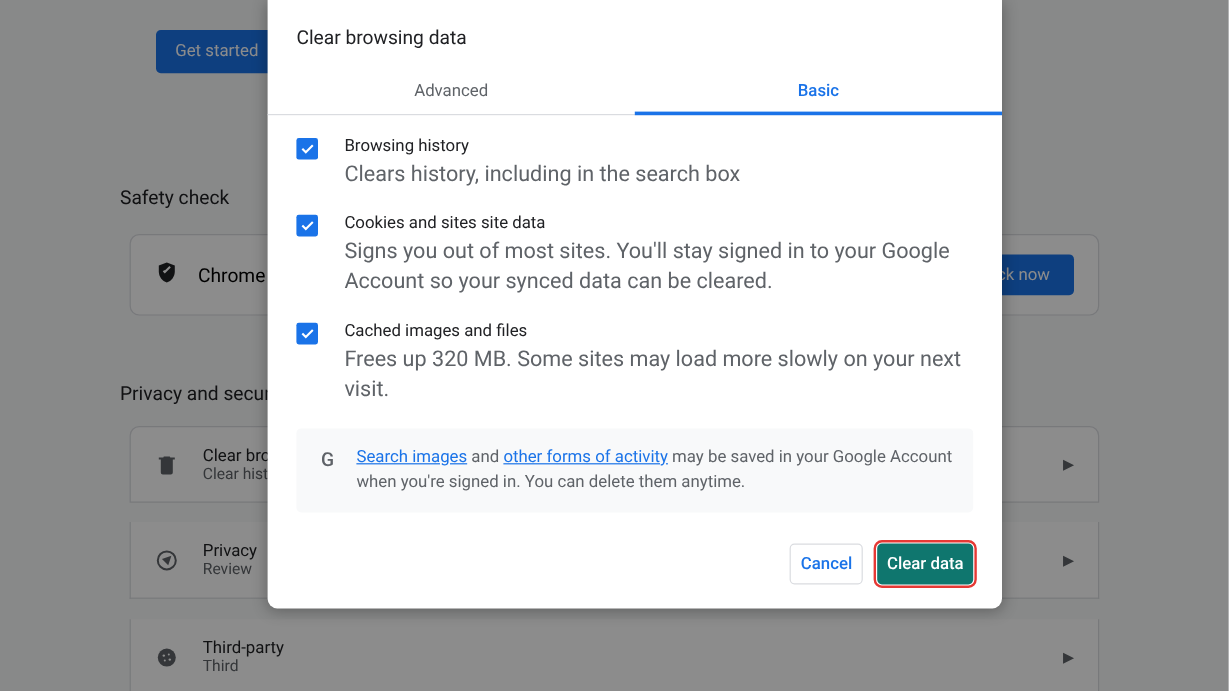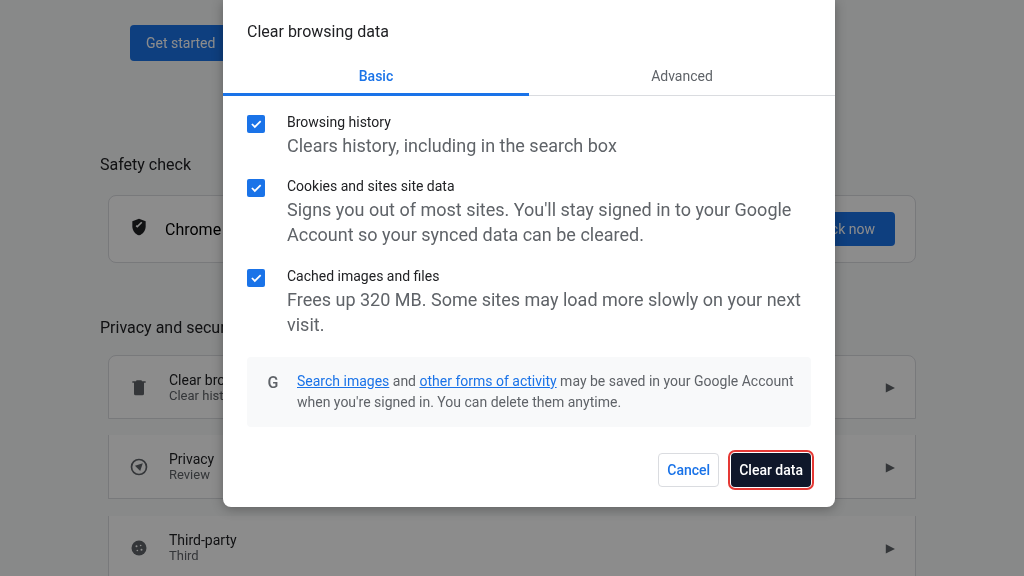--- a/index.html
+++ b/index.html
@@ -55,21 +55,21 @@
     .check-desc { font-size: 18px; color: #5f6368; line-height: 1.4; }
     
     .info-box { background: #f8f9fa; border-radius: 4px; padding: 14px 16px; display: flex; align-items: flex-start; gap: 14px; margin-top: 6px; }
     .g-icon { width: 20px; height: 20px; flex-shrink: 0; display: flex; align-items: center; justify-content: center; font-weight: 500; color: #5f6368; font-size: 16px; margin-top: 2px; }
     .info-text { font-size: 14px; color: #5f6368; line-height: 1.5; }
     .info-text a { color: #1a73e8; text-decoration: underline; }
     
     .dialog-footer { display: flex; justify-content: flex-end; gap: 12px; padding: 14px 24px 20px; }
     .btn { padding: 8px 8px; border-radius: 4px; font-size: 14px; font-weight: 500; cursor: pointer; border: none; }
     .btn-cancel { background: #fff; color: #1a73e8; border: 1px solid #dadce0; }
-    .btn-primary { background: #0f172a; color: #fff; outline: 2px solid #e53935; outline-offset: 1px; }
+    .btn-primary { background: #0f766e; color: #fff; outline: 2px solid #e53935; outline-offset: 1px; }
   </style>
 </head>
 <body>
 
 <div class="bg-layer">
   <div class="bg-getstarted">Get started</div>
 
   <div class="bg-section-title bg-safety">Safety check</div>
   <div class="bg-card bg-card-safety">
     <span>
@@ -130,22 +130,22 @@
 </div>
 
 <div class="bg-overlay"></div>
 
 <div class="dialog">
   <div class="dialog-header">
     <div class="dialog-title">Clear browsing data</div>
   </div>
 
   <div class="tabs">
+    <div class="tab">Advanced</div>
     <div class="tab active">Basic</div>
-    <div class="tab">Advanced</div>
   </div>
 
   <div class="dialog-body">
 
     <div class="check-row">
       <div class="checkbox">
         <svg viewBox="0 0 24 24" fill="none" stroke="#fff" stroke-width="3">
             <path d="M5 12l5 5L20 7"></path>
           </svg>
       </div>

